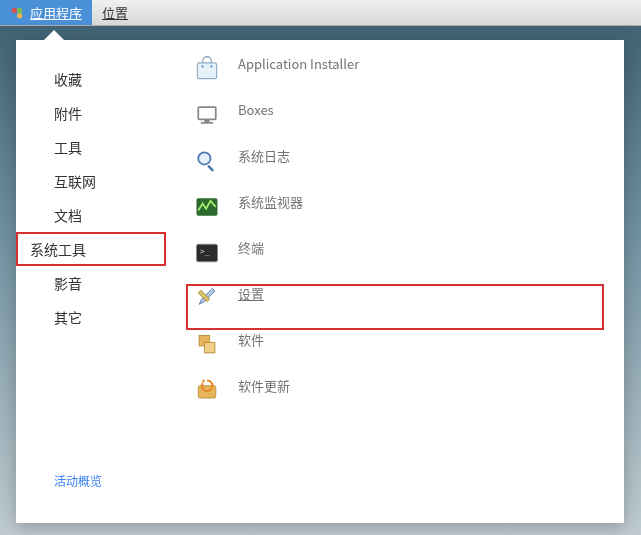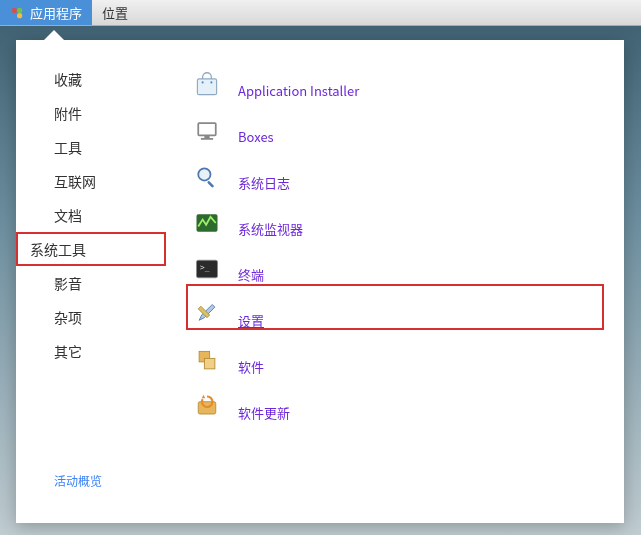--- a/index.html
+++ b/index.html
@@ -13,20 +13,21 @@
     height: 26px;
     background: linear-gradient(#f0f0f0, #d8d8d8);
     border-bottom: 1px solid #aaa;
     display: flex; align-items: center;
     font-size: 13px; color: #333;
   }
   .topbar-item {
     display: flex; align-items: center;
     height: 100%; padding: 0 10px;
     cursor: pointer;
+    text-decoration: underline;
   }
   .topbar-item.active {
     background: #4a90d9; color: #fff;
   }
   .logo-icon {
     width: 14px; height: 14px; margin-right: 6px;
     display: inline-flex;
   }
   .arrow-annotation {
     position: absolute; top: 28px; left: 75px;
@@ -65,24 +66,24 @@
   }
   .sidebar-bottom {
     padding: 12px 0 18px 38px; font-size: 12px; color: #3b82f6;
     cursor: pointer;
   }
   .app-list {
     flex: 1; padding: 14px 20px;
     display: flex; flex-direction: column;
   }
   .app-item {
-    display: flex; align-items: flex-end;
+    display: flex; align-items: flex-start;
     height: 46px; gap: 16px;
     cursor: pointer; padding: 0 6px;
-    font-size: 13px; color: #6d28d9;
+    font-size: 13px; color: #737373;
     position: relative;
   }
   .app-item.hl {
     outline: 2px solid #d62f2f; outline-offset: -2px; text-decoration: underline;
   }
   .app-icon {
     width: 30px; height: 30px;
     display: flex; align-items: center; justify-content: center;
     flex-shrink: 0;
   }
@@ -113,21 +114,20 @@
 <div class="dropdown">
   <div class="sidebar">
     <div class="sidebar-list">
       <div class="sidebar-item"><span>收藏</span></div>
       <div class="sidebar-item"><span>附件</span></div>
       <div class="sidebar-item"><span>工具</span></div>
       <div class="sidebar-item"><span>互联网</span></div>
       <div class="sidebar-item"><span>文档</span></div>
       <div class="sidebar-item hl"><span>系统工具</span></div>
       <div class="sidebar-item"><span>影音</span></div>
-      <div class="sidebar-item"><span>杂项</span></div>
       <div class="sidebar-item"><span>其它</span></div>
     </div>
     <div class="sidebar-bottom">
       <span>活动概览</span>
     </div>
   </div>
 
   <div class="app-list">
     <div class="app-item">
       <span class="app-icon">

